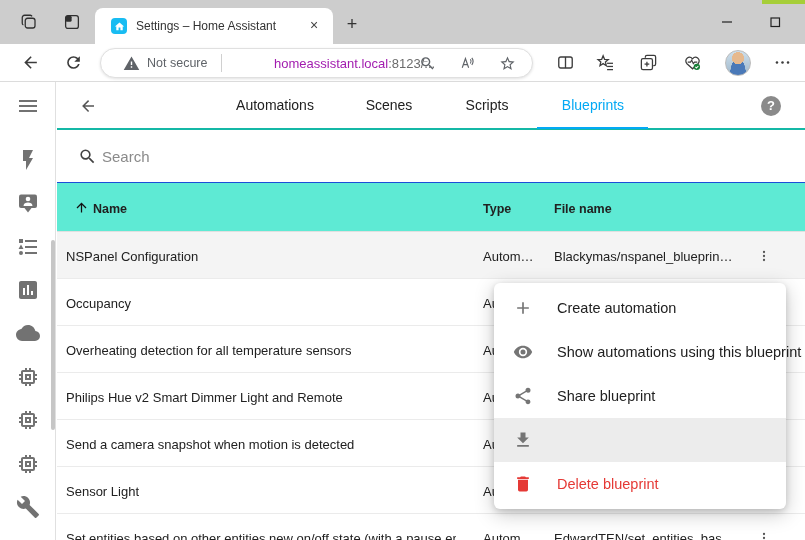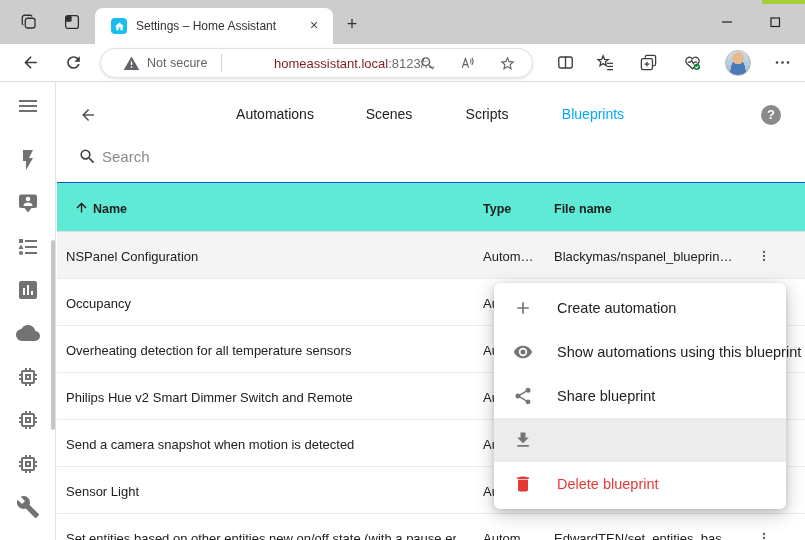--- a/index.html
+++ b/index.html
@@ -20,36 +20,36 @@
   .win-ctl { position:absolute; top:14px; width:16px; height:16px; color:#222; }
 
   
   #toolbar { left:0; top:44px; width:805px; height:38px; background:#fff; border-bottom:1px solid #dcdcdc; }
   .nav-icon { position:absolute; top:9px; width:19px; height:19px; color:#3c3c3c; }
   #addressbar { position:absolute; left:100px; top:4px; width:433px; height:30px; background:#fff; border:1px solid #e0e0e0; border-radius:15px; box-shadow:0 1px 3px rgba(0,0,0,.12); }
   #addressbar .ab-ico { position:absolute; top:6px; width:17px; height:17px; color:#5f6368; }
   #security-chip { position:absolute; left:46px; top:7px; font-size:12.5px; color:#5f6368; white-space:nowrap; }
   #url-divider { position:absolute; left:120px; top:5px; height:18px; width:1px; background:#d0d0d0; }
   #url-text { position:absolute; left:133px; top:7px; font-size:13px; white-space:nowrap; }
-  #url-text .host { color:#7f1d1d;padding-left:40px; }
+  #url-text .host { color:#a21caf;padding-left:40px; }
   #url-text .tail { color:#6b6b6b; }
   #avatar { left:725px; top:6px; width:26px; height:26px; border-radius:50%;
     background:
       radial-gradient(circle at 50% 30%, #e6b98e 0 29%, transparent 30%),
       radial-gradient(ellipse at 50% 92%, #4a79b8 0 45%, transparent 46%),
       linear-gradient(#cfe0ec, #9fb8cc);
     border:1px solid #bbb; }
 
   
   #app { left:0; top:82px; width:805px; height:458px; background:#fff; overflow:hidden; }
   #sidebar { left:0; top:0; width:56px; height:458px; background:#fff; border-right:1px solid #e0e0e0; }
   .side-ico { position:absolute; left:16px; width:24px; height:24px; color:#727272; }
   #sidebar-scroll-thumb { left:51px; top:158px; width:4px; height:190px; background:#c6c6c6; border-radius:2px; }
 
-  #ha-header { left:57px; top:9px; width:748px; height:48px; border-bottom:4px solid #14b8a6; background:#fff; }
+  #ha-header { left:57px; top:0; width:748px; height:48px; border-bottom:2px solid #14b8a6; background:#fff; }
   #back-arrow { left:22px; top:15px; width:18px; height:18px; color:#555; }
   .ha-tab { position:absolute; top:15px; transform:translateX(-50%); font-size:14px; font-weight:500; color:#212121; white-space:nowrap; cursor:default; }
   .ha-tab.active { color:#03a9f4; }
   #tab-underline { left:480px; top:45px; width:111px; height:2px; background:#03a9f4; }
   #help-btn { left:704px; top:14px; width:20px; height:20px; border-radius:50%; background:#8a8a8a; color:#fff; font-size:13px; font-weight:bold; text-align:center; line-height:20px; }
 
   #searchbar { left:57px; top:48px; width:748px; height:53px; border-bottom:1px solid #1d4ed8; background:#fff; }
   #search-ico { left:21px; top:17px; width:19px; height:19px; color:#424242; }
   #search-input { position:absolute; left:45px; top:14px; width:600px; height:24px; border:none; outline:none; font-size:15px; color:#212121; font-family:"Liberation Sans",sans-serif; }
   #search-input::placeholder { color:#8a8a8a; opacity:1; }
@@ -353,21 +353,21 @@
               <g class="fill">
                 <circle cx="12" cy="6" r="1.7"></circle>
                 <circle cx="12" cy="12" r="1.7"></circle>
                 <circle cx="12" cy="18" r="1.7"></circle>
               </g>
             </svg>
     </span>
   </div>
 
   <div class="row">
-    <span class="cell cell-name">Philips Hue v2 Smart Dimmer Switch and Remote</span>
+    <span class="cell cell-name">Philips Hue v2 Smart Dimmer Light and Remote</span>
     <span class="cell cell-type">Autom…</span>
     <span class="cell cell-file"></span>
     <span class="row-dots">
       <svg viewBox="0 0 24 24">
               <g class="fill">
                 <circle cx="12" cy="6" r="1.7"></circle>
                 <circle cx="12" cy="12" r="1.7"></circle>
                 <circle cx="12" cy="18" r="1.7"></circle>
               </g>
             </svg>

